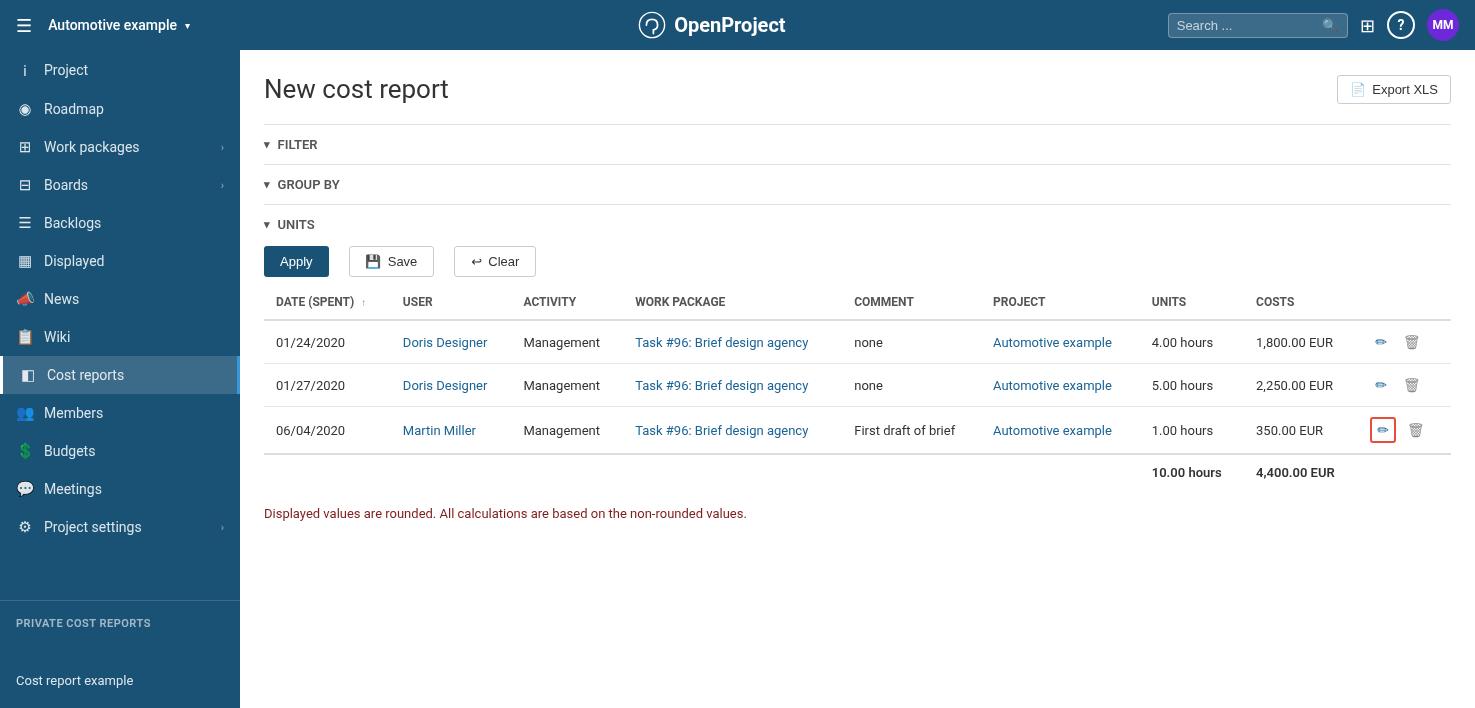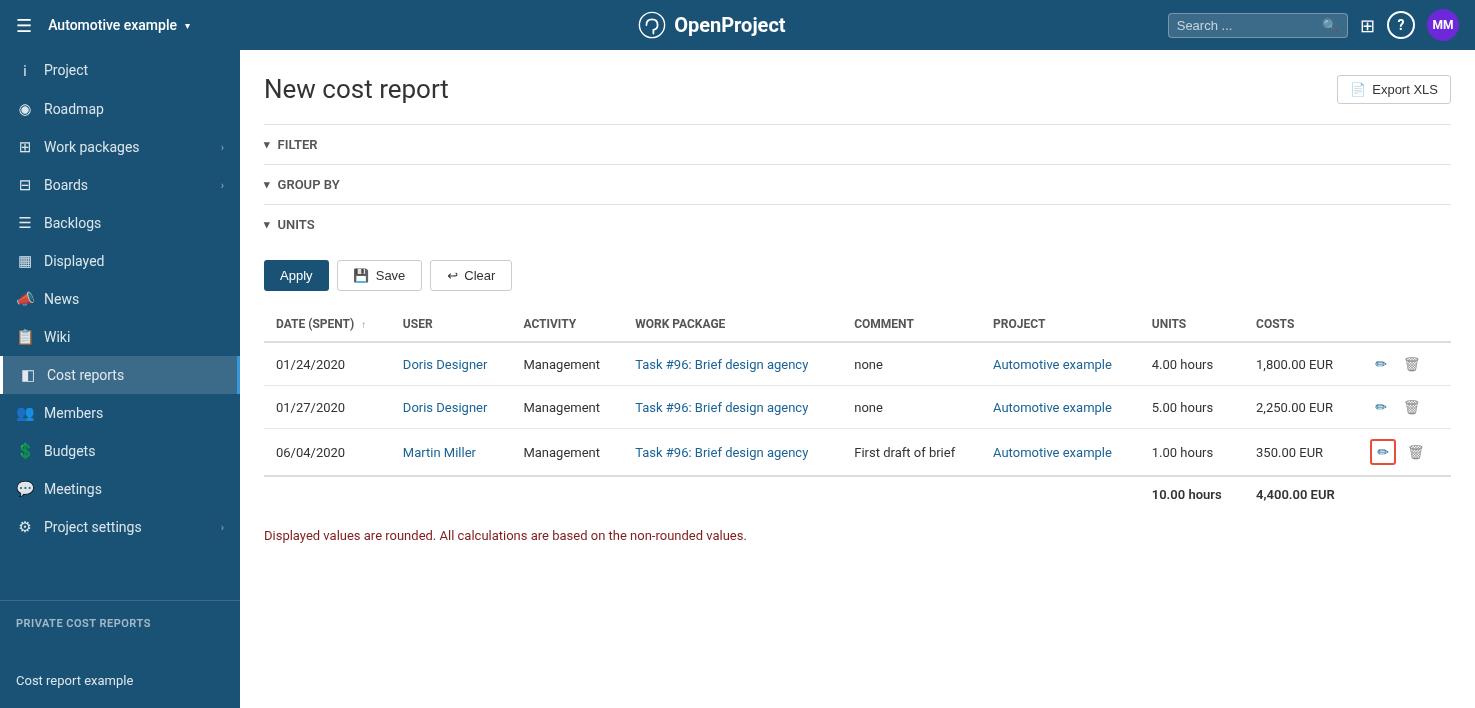--- a/index.html
+++ b/index.html
@@ -71,21 +71,21 @@
     
     .section-bar {
       border-top: 1px solid #e0e0e0;
       padding: 12px 0;
       display: flex; align-items: center; gap: 8px;
       cursor: pointer; color: #555; font-size: 13px; font-weight: 600;
     }
     .section-bar .chevron { font-size: 11px; }
 
     
-    .action-buttons { display: flex; gap: 8px; margin: 16px 0; }
+    .action-buttons { display: flex; gap: 20px; margin: 2px 0; }
     .btn-apply {
       background: #1a5276; color: white; border: none; padding: 7px 16px;
       border-radius: 3px; cursor: pointer; font-size: 13px;
     }
     .btn-save {
       background: white; color: #333; border: 1px solid #ccc; padding: 7px 16px;
       border-radius: 3px; cursor: pointer; font-size: 13px; display: flex; align-items: center; gap: 6px;
     }
     .btn-clear {
       background: white; color: #333; border: 1px solid #ccc; padding: 7px 16px;

